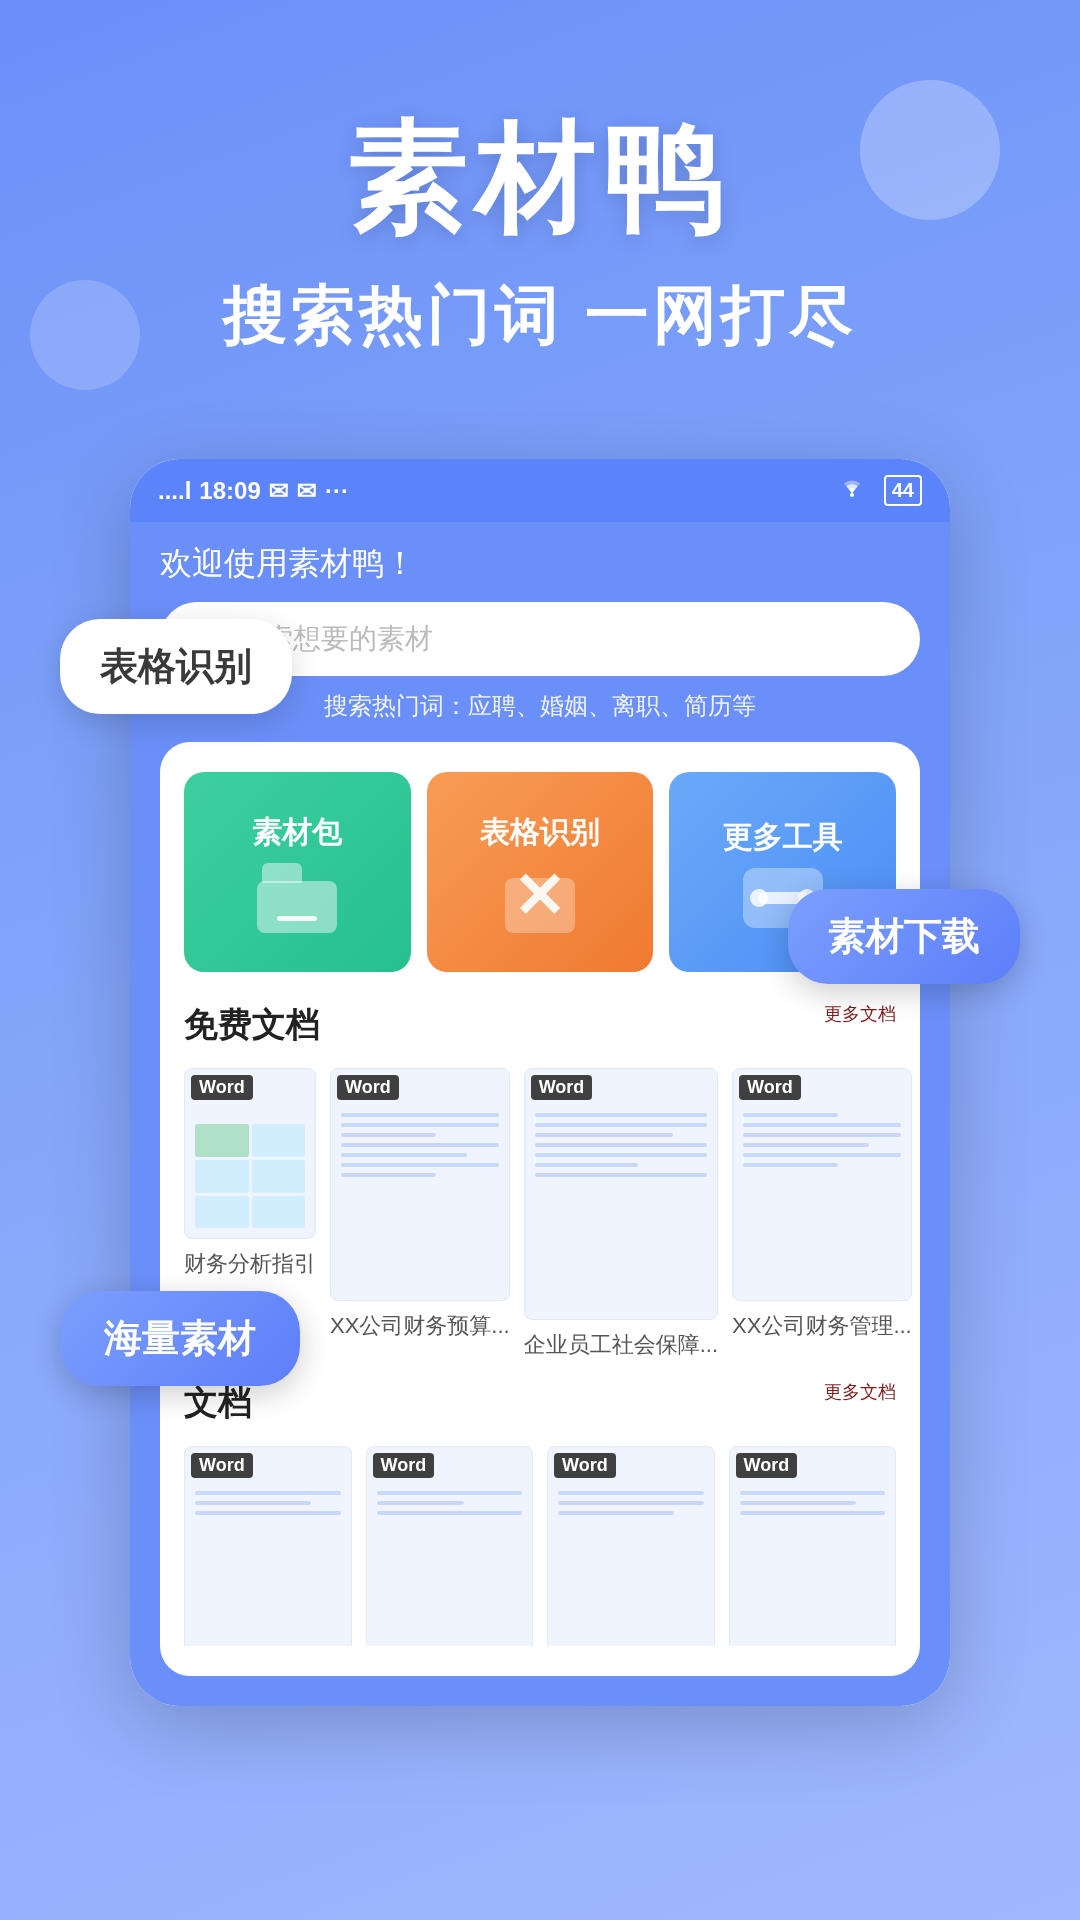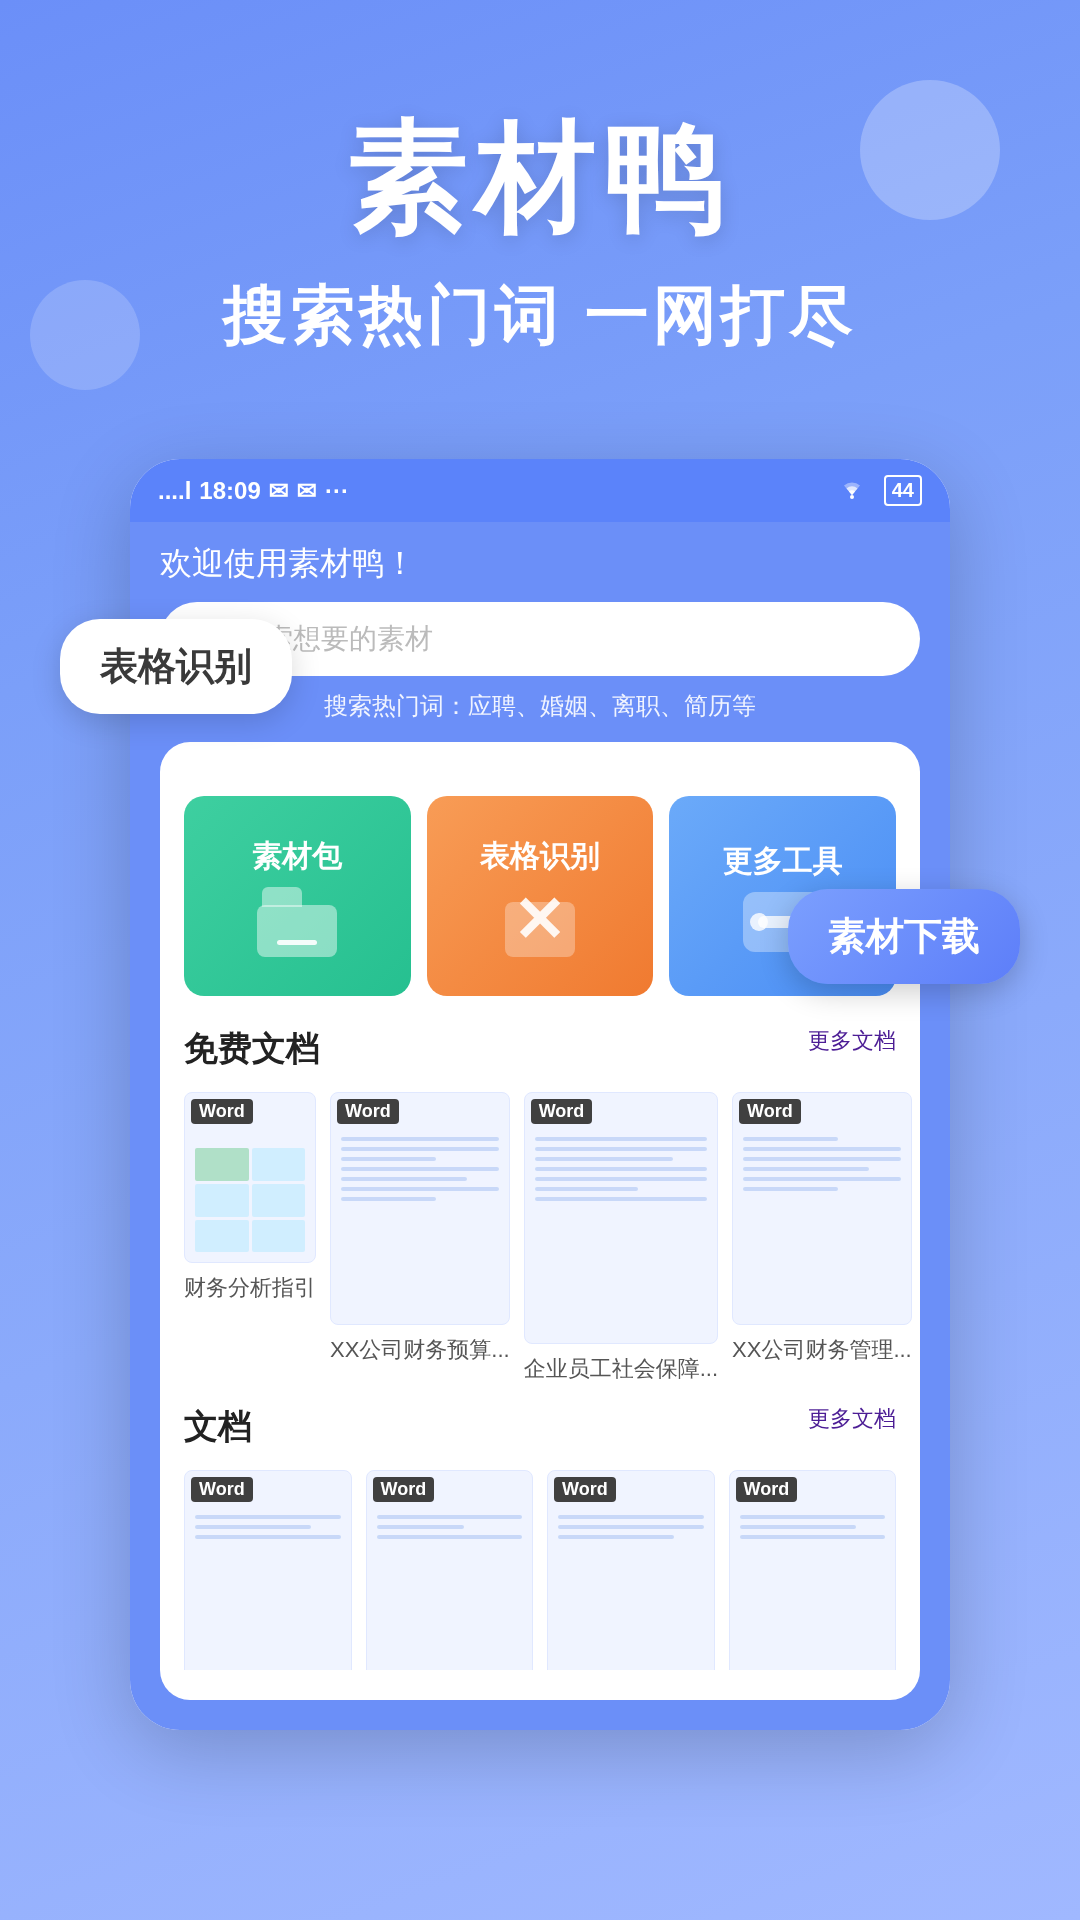--- a/index.html
+++ b/index.html
@@ -130,21 +130,21 @@
       font-size: 24px;
       font-weight: 600;
     }
     .status-left {
       display: flex;
       align-items: center;
       gap: 8px;
     }
     .status-right {
       display: flex;
-      align-items: center;
+      align-items: flex-start;
       gap: 18px;
     }
     .battery-box {
       border: 2px solid white;
       border-radius: 4px;
       padding: 2px 6px;
       font-size: 20px;
     }
 
     
@@ -203,21 +203,20 @@
     .feature-item {
       border-radius: 20px;
       padding: 24px 16px;
       display: flex;
       flex-direction: column;
       align-items: center;
       justify-content: center;
       min-height: 200px;
       position: relative;
       overflow: hidden;
-      margin-top: 24px;
     }
     .feature-item.green {
       background: linear-gradient(135deg, #3ecfa0, #26c090);
     }
     .feature-item.orange {
       background: linear-gradient(135deg, #f89c56, #f07a30);
     }
     .feature-item.blue {
       background: linear-gradient(135deg, #6baaf9, #4a8df5);
     }
@@ -244,22 +243,22 @@
       justify-content: space-between;
       align-items: flex-start;
       margin-bottom: 20px;
     }
     .section-title {
       font-size: 34px;
       font-weight: 700;
       color: #222;
     }
     .section-more {
-      font-size: 22px;
-      color: #4c1d95;
+      font-size: 18px;
+      color: #7f1d1d;
     }
 
     
     .doc-grid {
       display: grid;
       grid-template-columns: 1fr 1fr 1fr 1fr;
       gap: 14px;
     }
     .doc-item {
       display: flex;
@@ -347,20 +346,21 @@
   <div class="hero-title">素材鸭</div>
   <div class="hero-subtitle">搜索热门词   一网打尽</div>
 </div>
 
 <div class="phone-mockup-wrapper">
 
   <div class="float-label-left">表格识别</div>
 
   <div class="float-label-right">素材下载</div>
 
+  <div class="float-label-bottom-left">海量素材</div>
 
   <div class="phone-mockup">
 
     <div class="status-bar">
       <div class="status-left">
         <span>....l</span>
         <span>18:09</span>
         <span>✉</span>
         <span>✉</span>
         <span>···</span>

